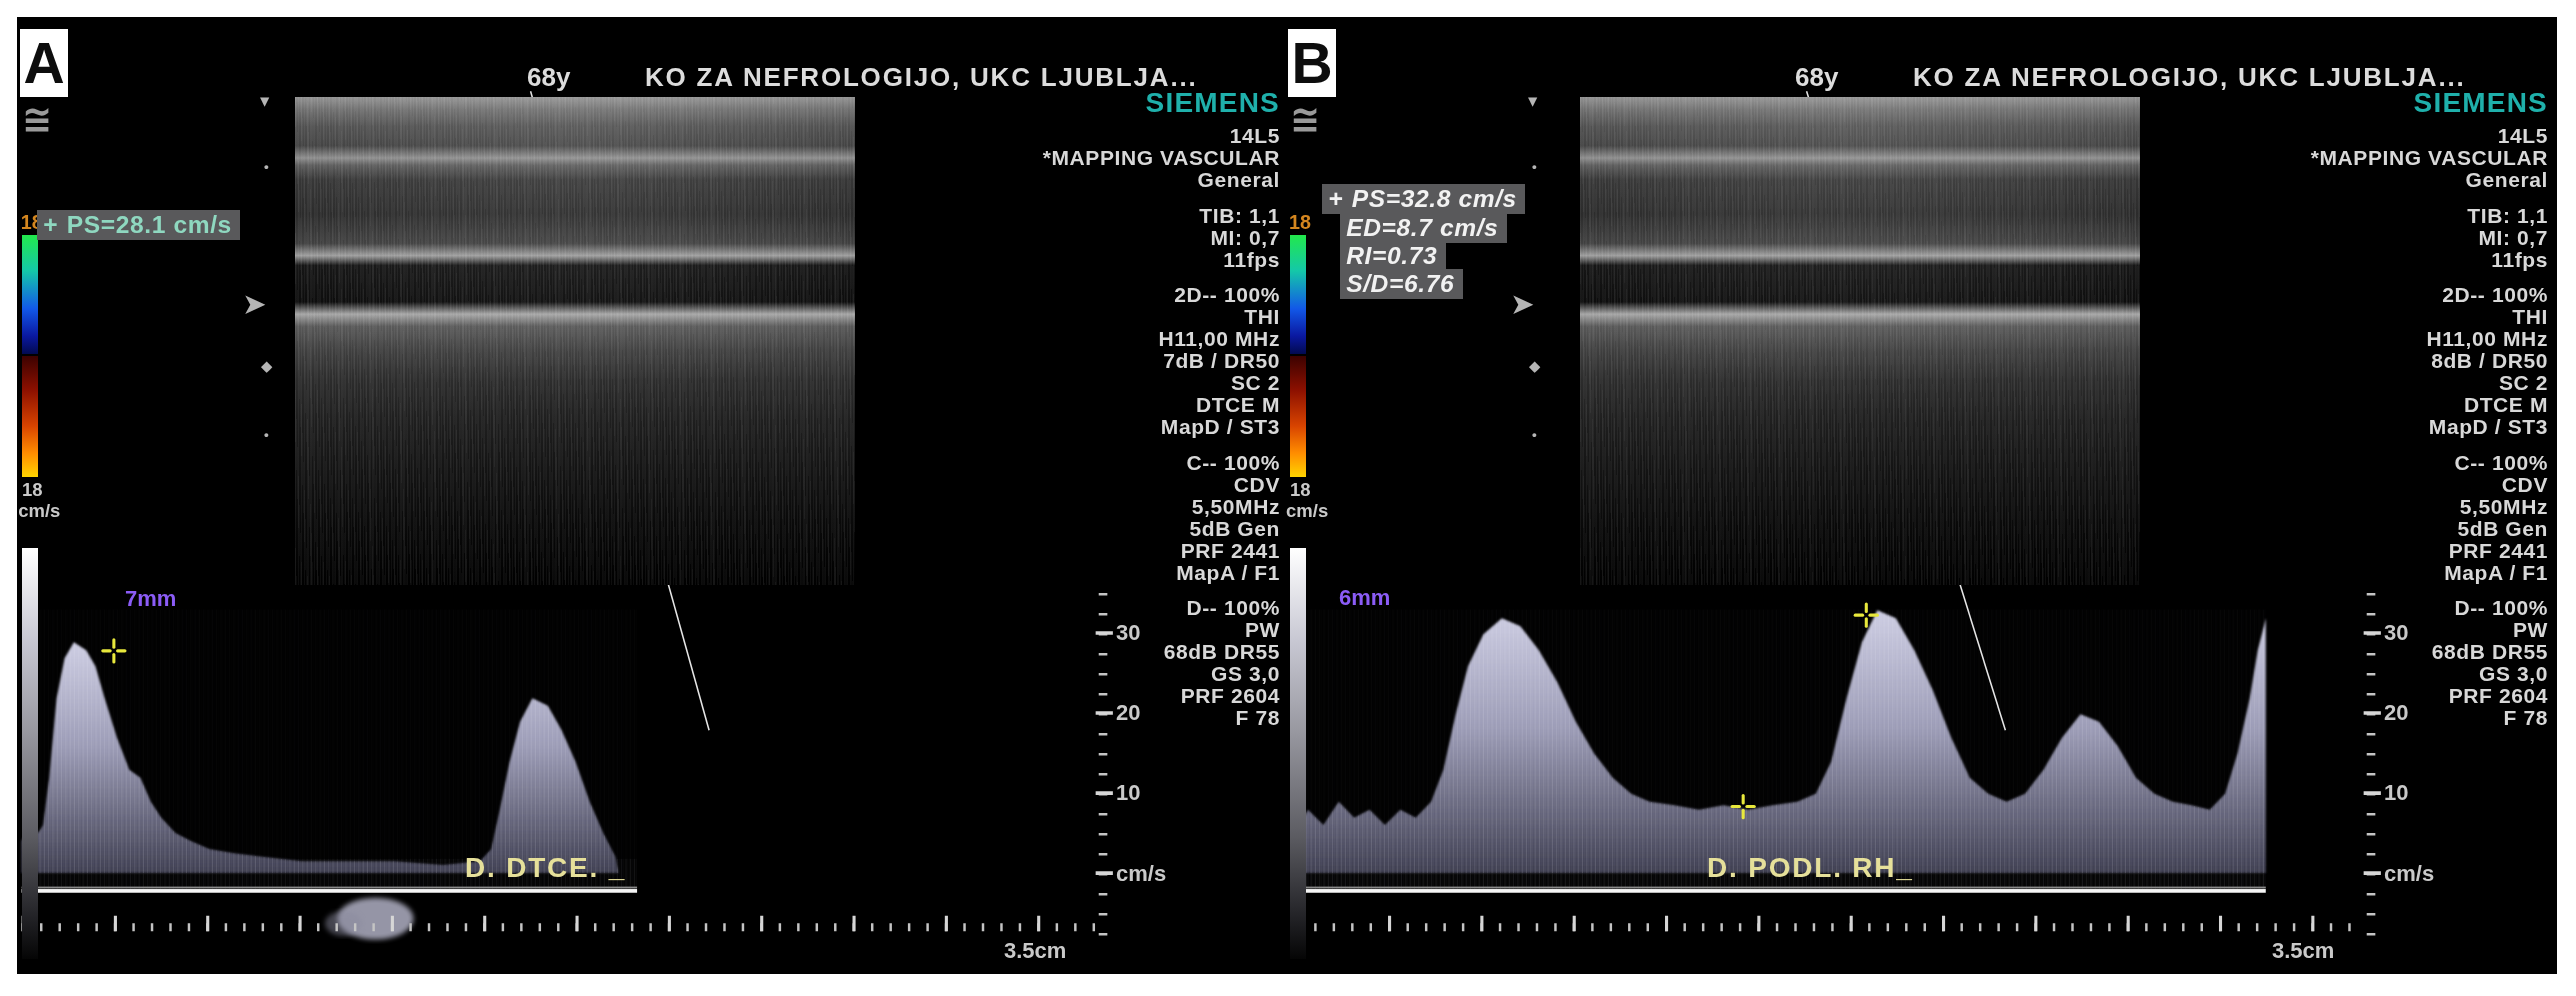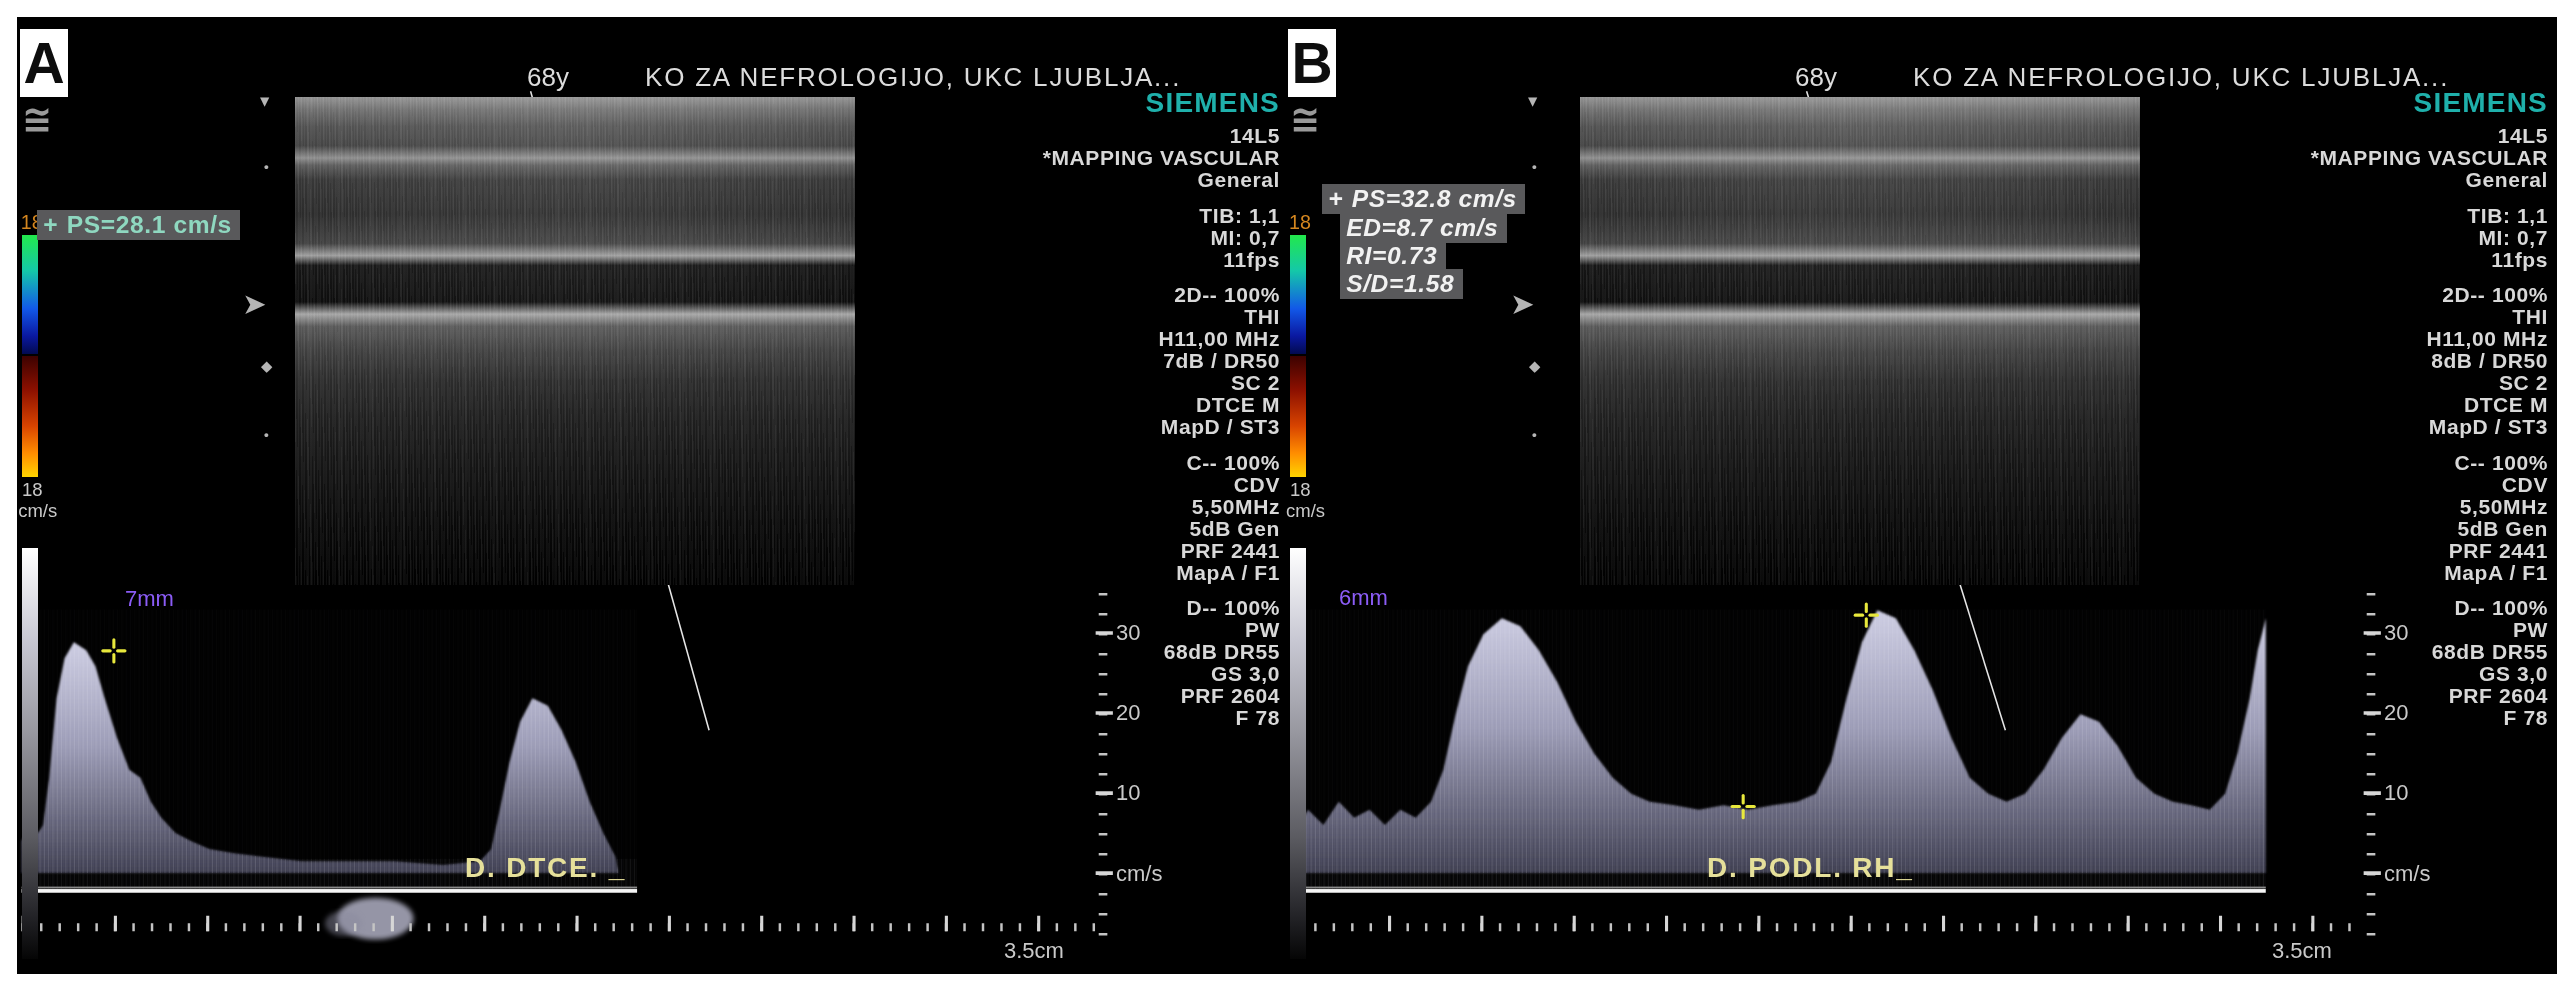--- a/index.html
+++ b/index.html
@@ -1,21 +1,21 @@
 <!DOCTYPE html>
 <html style="font-size:9.8px"><head>
 <meta charset="utf-8">
 <style>
   html,body{margin:0;padding:0;background:#ffffff;}
   .fig{position:relative;width:2576px;height:997px;background:#ffffff;overflow:hidden;
        font-family:"Liberation Sans","DejaVu Sans",sans-serif;}
   .canvas{position:absolute;left:17px;top:17px;width:2540px;height:957px;background:#000;}
   .abs{position:absolute;}
   svg.art{position:absolute;left:-17px;top:-17px;width:2576px;height:997px;pointer-events:none;}
-  .t{position:absolute;color:#dcdcdc;font-weight:400;white-space:nowrap;line-height:1.05;}
+  .t{position:absolute;color:#dcdcdc;font-weight:700;white-space:nowrap;line-height:1.05;}
   .s30{font-size:18.5px}.s32{font-size:19.7px}.s36{font-size:22px}.s42{font-size:26px}
   .ls3{letter-spacing:1.8px}
   .gray{color:#c9c9c9}.amber{color:#d4861f}.khaki{color:#8b5cf6}
   .labelbox{position:absolute;width:48px;height:68px;background:#ffffff;display:flex;
             align-items:center;justify-content:center;color:#0d0d0d;font-size:57px;font-weight:700;}
   .congruent{position:absolute;color:#9a9a9a;font-size:36px;font-weight:700;transform:scaleY(1.1);}
   .settings{position:absolute;width:332px;text-align:right;font-size:21px;line-height:22px;
             letter-spacing:0.6px;color:#d8d8d8;font-weight:700;}
   .settings span{display:block;}
   .settings .brand{font-size:28px;letter-spacing:1.2px;color:#1fb0ab;margin-bottom:11px;}
@@ -286,21 +286,21 @@
 <div class="meas white" style="left:1305px;top:167px">
   <span class="cal">+</span><span>PS=32.8 cm/s</span>
 </div>
 <div class="meas white" style="left:1323px;top:196px">
   <span>ED=8.7 cm/s</span>
 </div>
 <div class="meas white" style="left:1323px;top:224px">
   <span>RI=0.73</span>
 </div>
 <div class="meas white" style="left:1323px;top:252px">
-  <span>S/D=1.58</span>
+  <span>S/D=6.76</span>
 </div>
 
 <span class="t s36 khaki" style="left:1322px;top:569px">6mm</span>
 
 <span class="t s36 gray" style="left:2367px;top:604px">30</span>
 <span class="t s36 gray" style="left:2367px;top:684px">20</span>
 <span class="t s36 gray" style="left:2367px;top:764px">10</span>
 <span class="t s36 gray" style="left:2367px;top:845px">cm/s</span>
 <span class="t s36 gray" style="left:2255px;top:922px">3.5cm</span>
 

